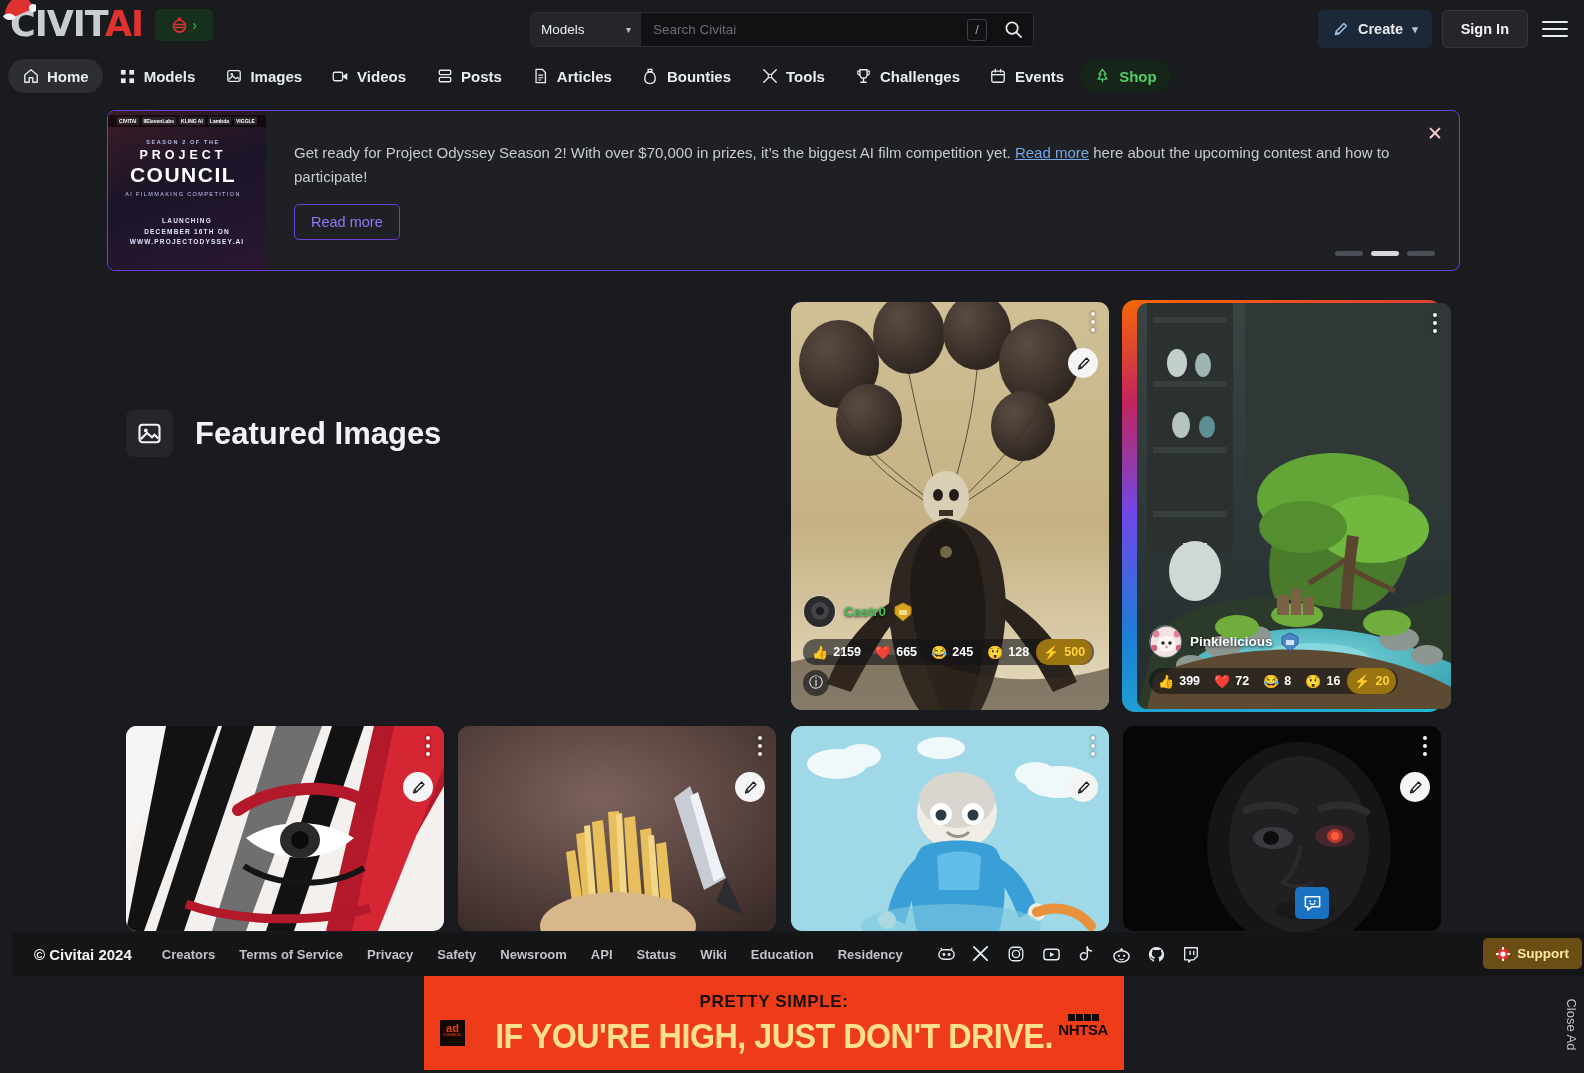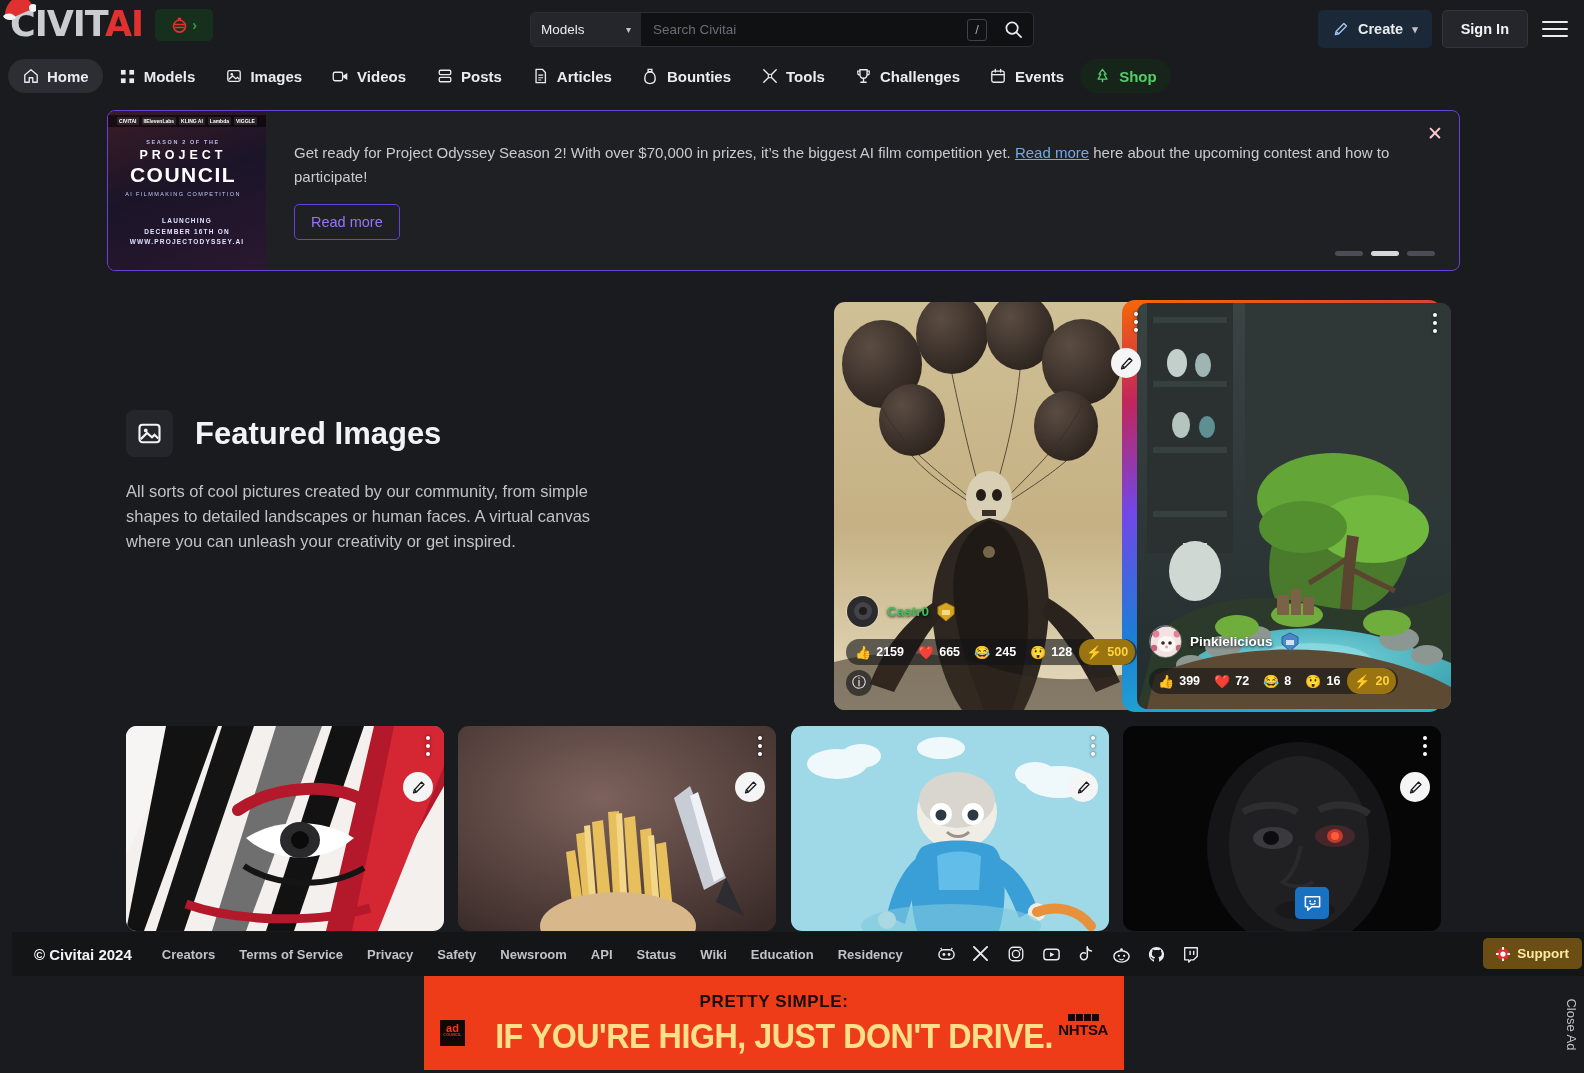--- a/index.html
+++ b/index.html
@@ -432,24 +432,23 @@
     <div class="feature-head">
       <div class="feature-icon">
         <svg width="25" height="25" viewBox="0 0 20 20">
             <rect x="2" y="3" width="16" height="14" rx="2.4" fill="none" stroke="#f1f3f5" stroke-width="1.7"></rect>
             <circle cx="7" cy="7.5" r="1.5" fill="#f1f3f5"></circle>
             <path d="M3 14.5 L8 9.5 L12 13 L14 11 L17 14" fill="none" stroke="#f1f3f5" stroke-width="1.7"></path>
           </svg>
       </div>
       <div class="feature-title">Featured Images</div>
     </div>
-    <div class="feature-desc">All sorts of cool pictures created by our community, from simple shapes to detailed landscapes or human faces. A virtual canvas where you can unleash your creativity or get inspired.</div>
-  </div>
-
-  <div class="card" style="left:834px;top:302px;width:318px;height:408px;">
+  </div>
+
+  <div class="card" style="left:791px;top:302px;width:318px;height:408px;">
     <div class="art">
       <svg width="318" height="408" viewBox="0 0 318 408" preserveAspectRatio="none">
         <defs>
           <linearGradient id="sky1" x1="0" y1="0" x2="0" y2="1">
             <stop offset="0" stop-color="#cfc096"></stop>
               <stop offset="0.55" stop-color="#c5b183"></stop>
               <stop offset="1" stop-color="#e6dcc0"></stop>
           </linearGradient>
           <radialGradient id="bal" cx="0.35" cy="0.3" r="0.8">
             <stop offset="0" stop-color="#5a4c42"></stop>

